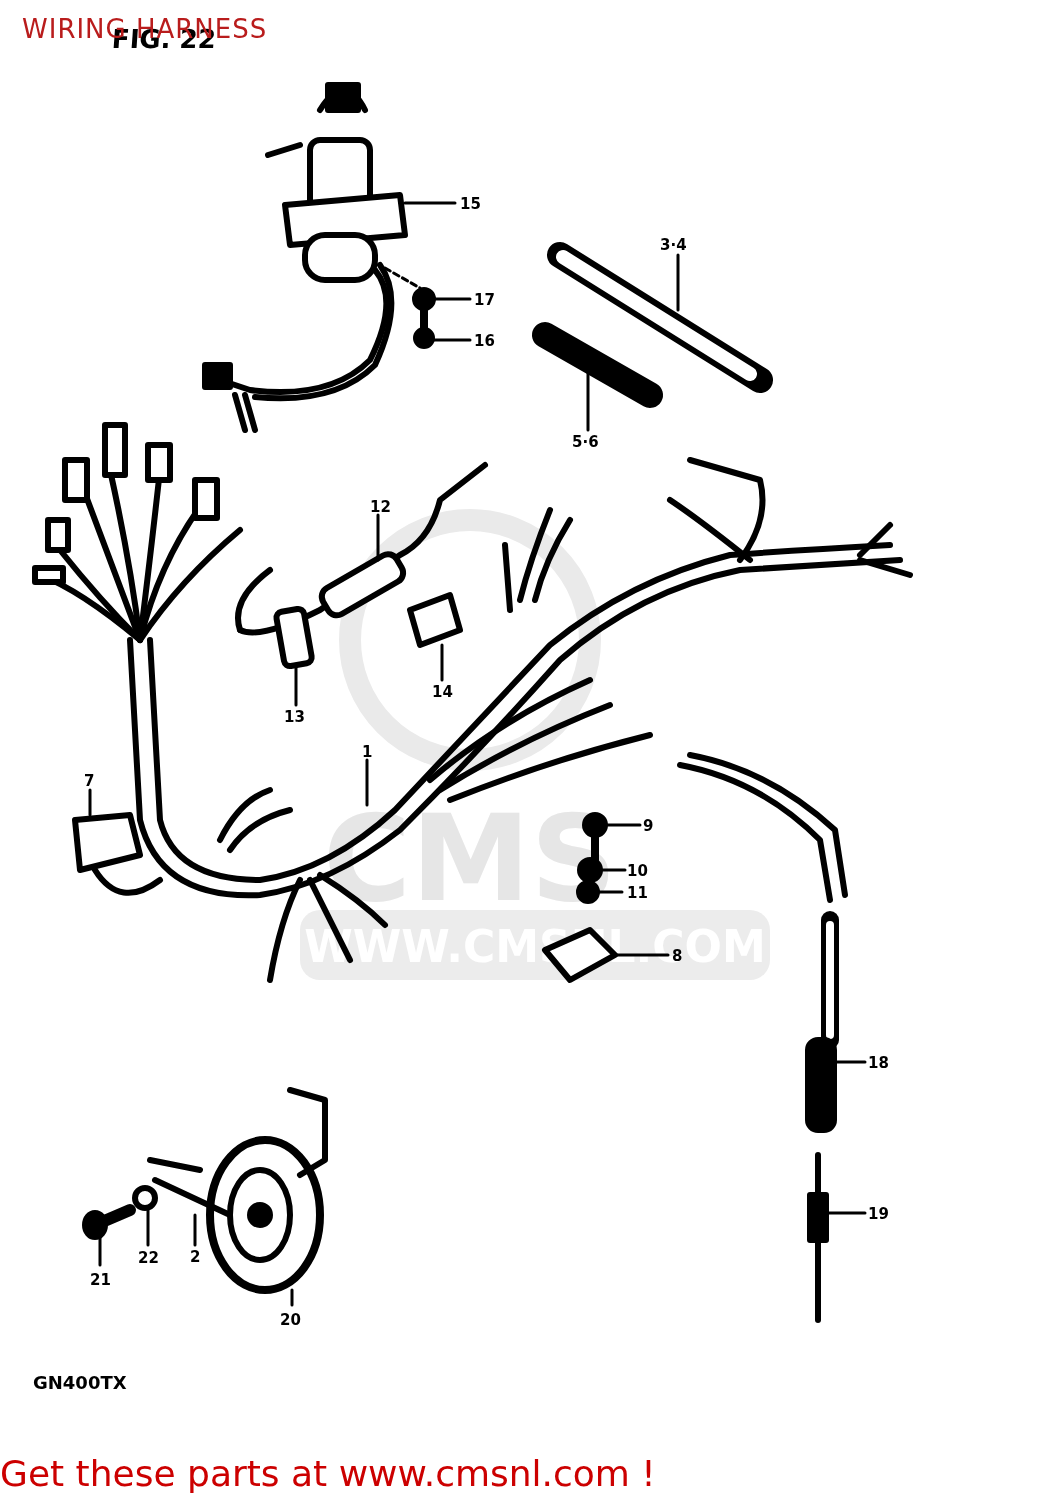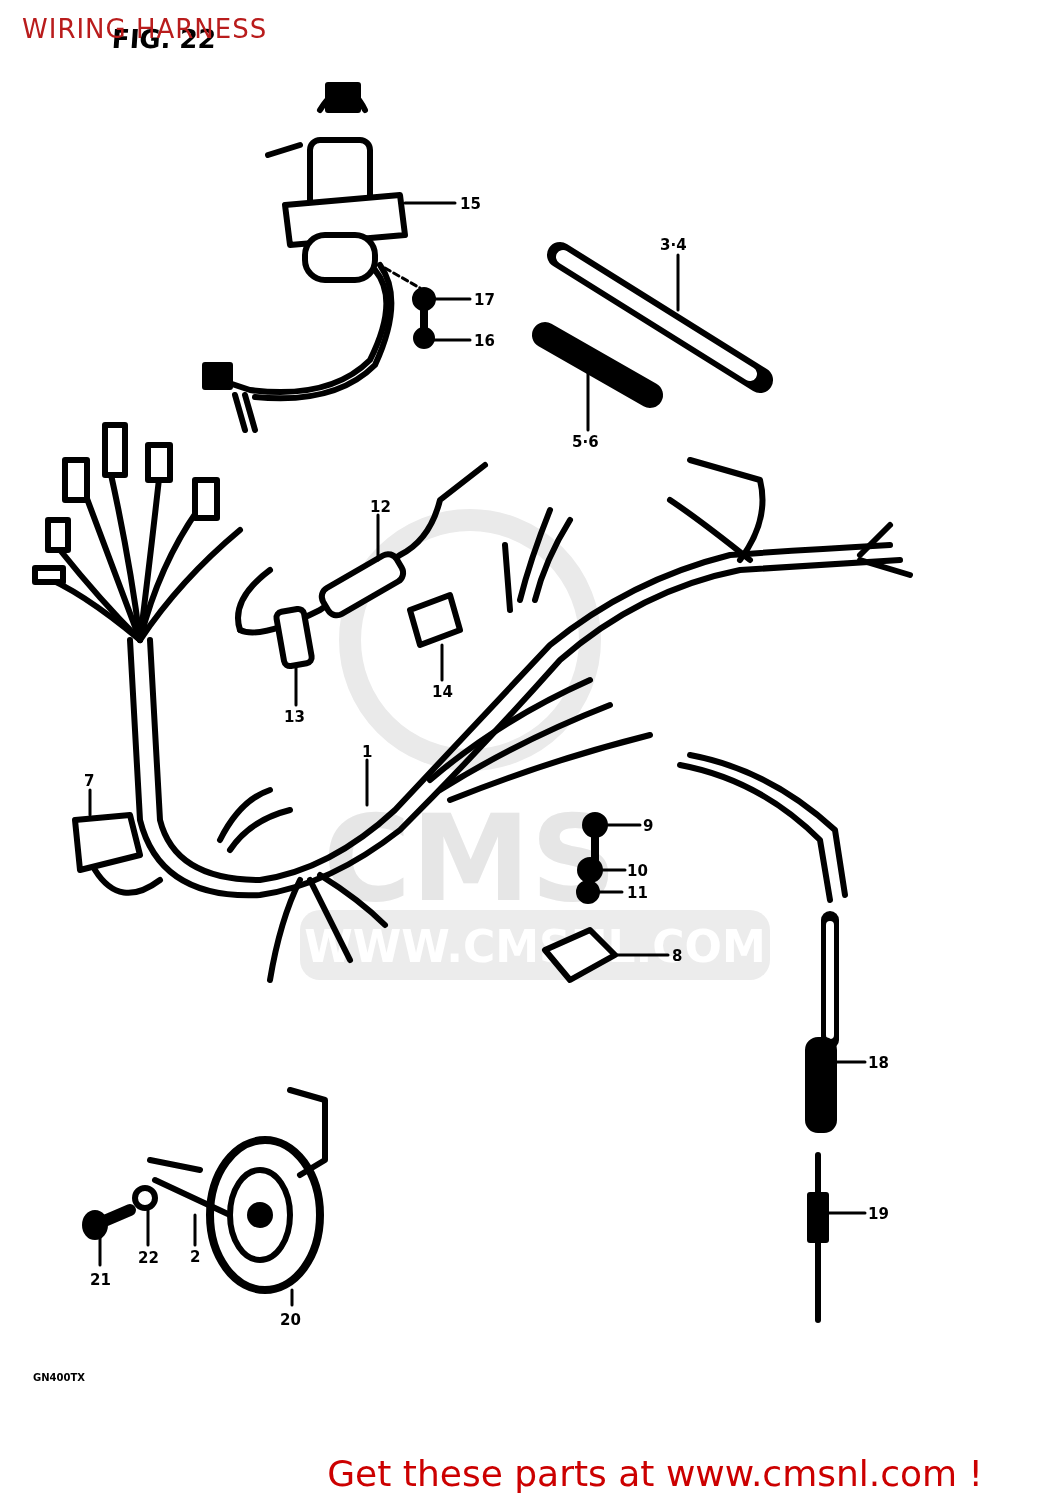--- a/index.html
+++ b/index.html
@@ -1,20 +1,20 @@
 <!DOCTYPE html>
 <html><head>
 <meta charset="utf-8">
 <style>
   html, body { margin: 0; padding: 0; background: #ffffff; }
   body { width: 1063px; height: 1500px; position: relative; overflow: hidden; font-family: "DejaVu Sans", sans-serif; }
   .title { position: absolute; left: 22px; top: 14px; font-size: 26px; color: #b91c1c; letter-spacing: 1px; z-index: 3; font-family: "DejaVu Sans", sans-serif; }
   .fig { position: absolute; left: 112px; top: 24px; font-size: 26px; font-weight: bold; color: #000; z-index: 2; font-family: "DejaVu Sans", sans-serif; transform: skewX(-4deg); }
-  .footer { position: absolute; left: 0; width: 983px; top: 1453px; text-align: right; font-size: 36px; color: #cc0000; font-family: "DejaVu Sans", sans-serif; }
-  .code { position: absolute; left: 33px; top: 1372px; font-size: 10px; font-weight: bold; color: #000; font-family: "DejaVu Sans", sans-serif; }
+  .footer { position: absolute; left: 0; width: 983px; top: 1453px; text-align: left; font-size: 36px; color: #cc0000; font-family: "DejaVu Sans", sans-serif; }
+  .code { position: absolute; left: 33px; top: 1372px; font-size: 18px; font-weight: bold; color: #000; font-family: "DejaVu Sans", sans-serif; }
   svg.diagram { position: absolute; left: 0; top: 0; }
   .lbl { font-family: "DejaVu Sans", sans-serif; font-weight: bold; font-size: 15px; fill: #000; }
   .wm { font-family: "DejaVu Sans", sans-serif; font-weight: bold; fill: #e6e6e6; }
 </style>
 </head>
 <body>
 
 <div class="title">WIRING HARNESS</div>
 <div class="fig">FIG. 22</div>
 

